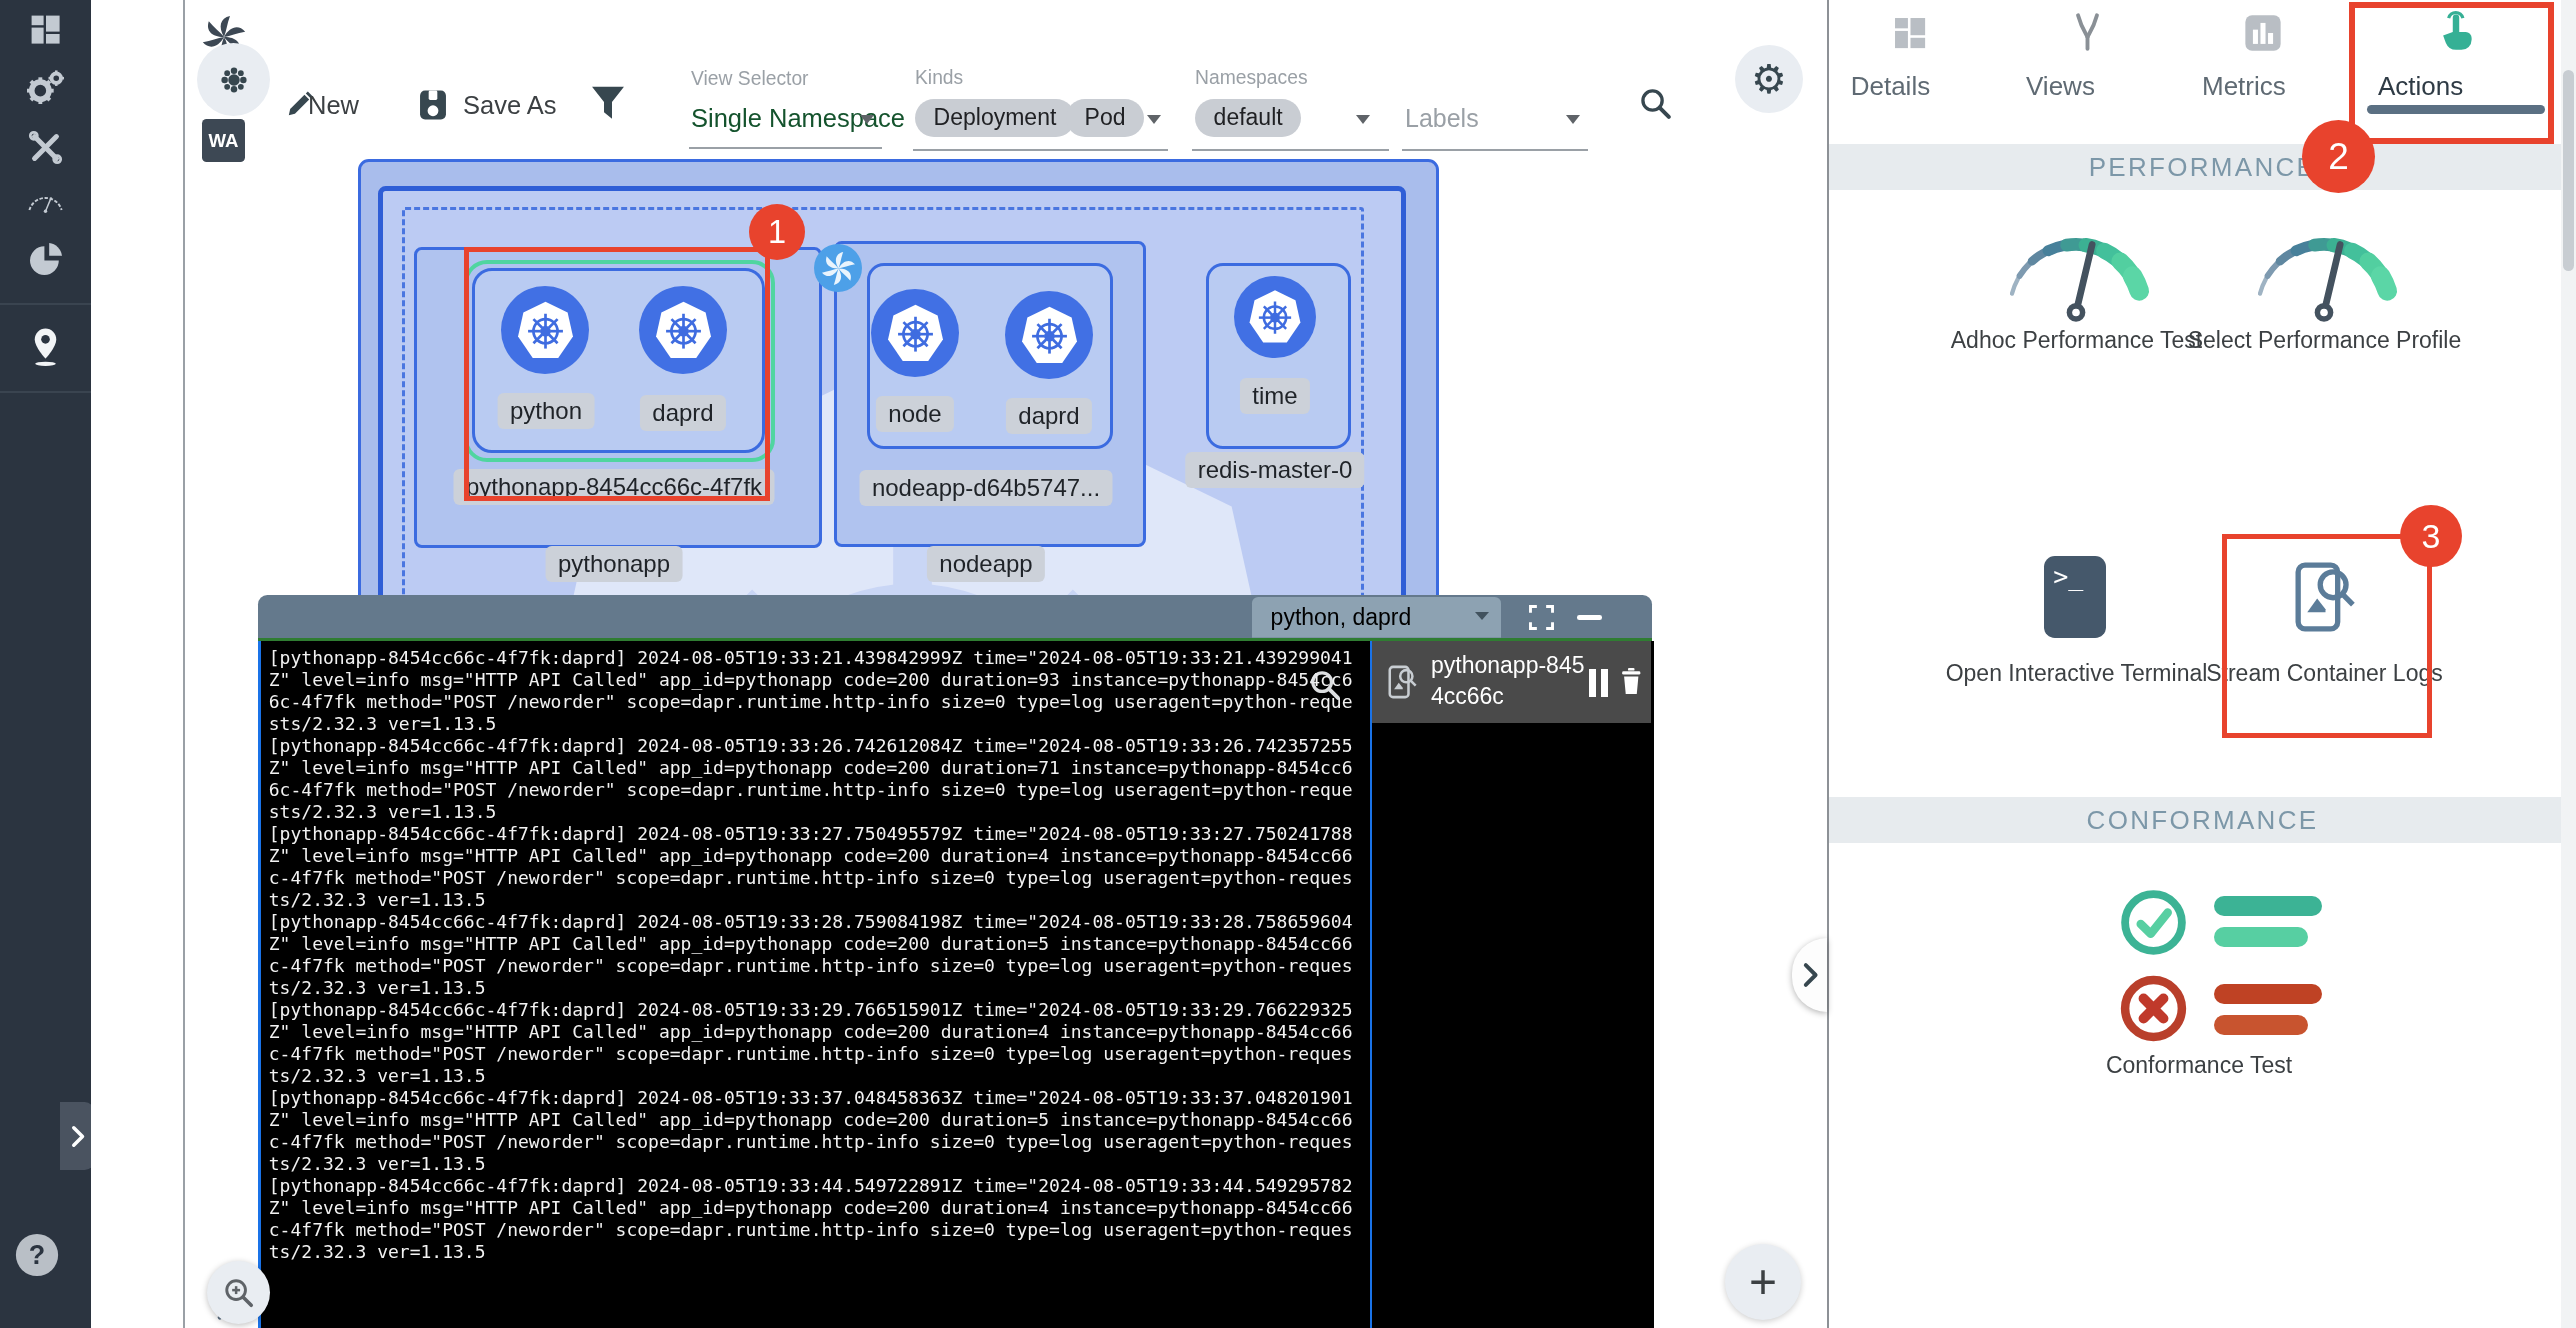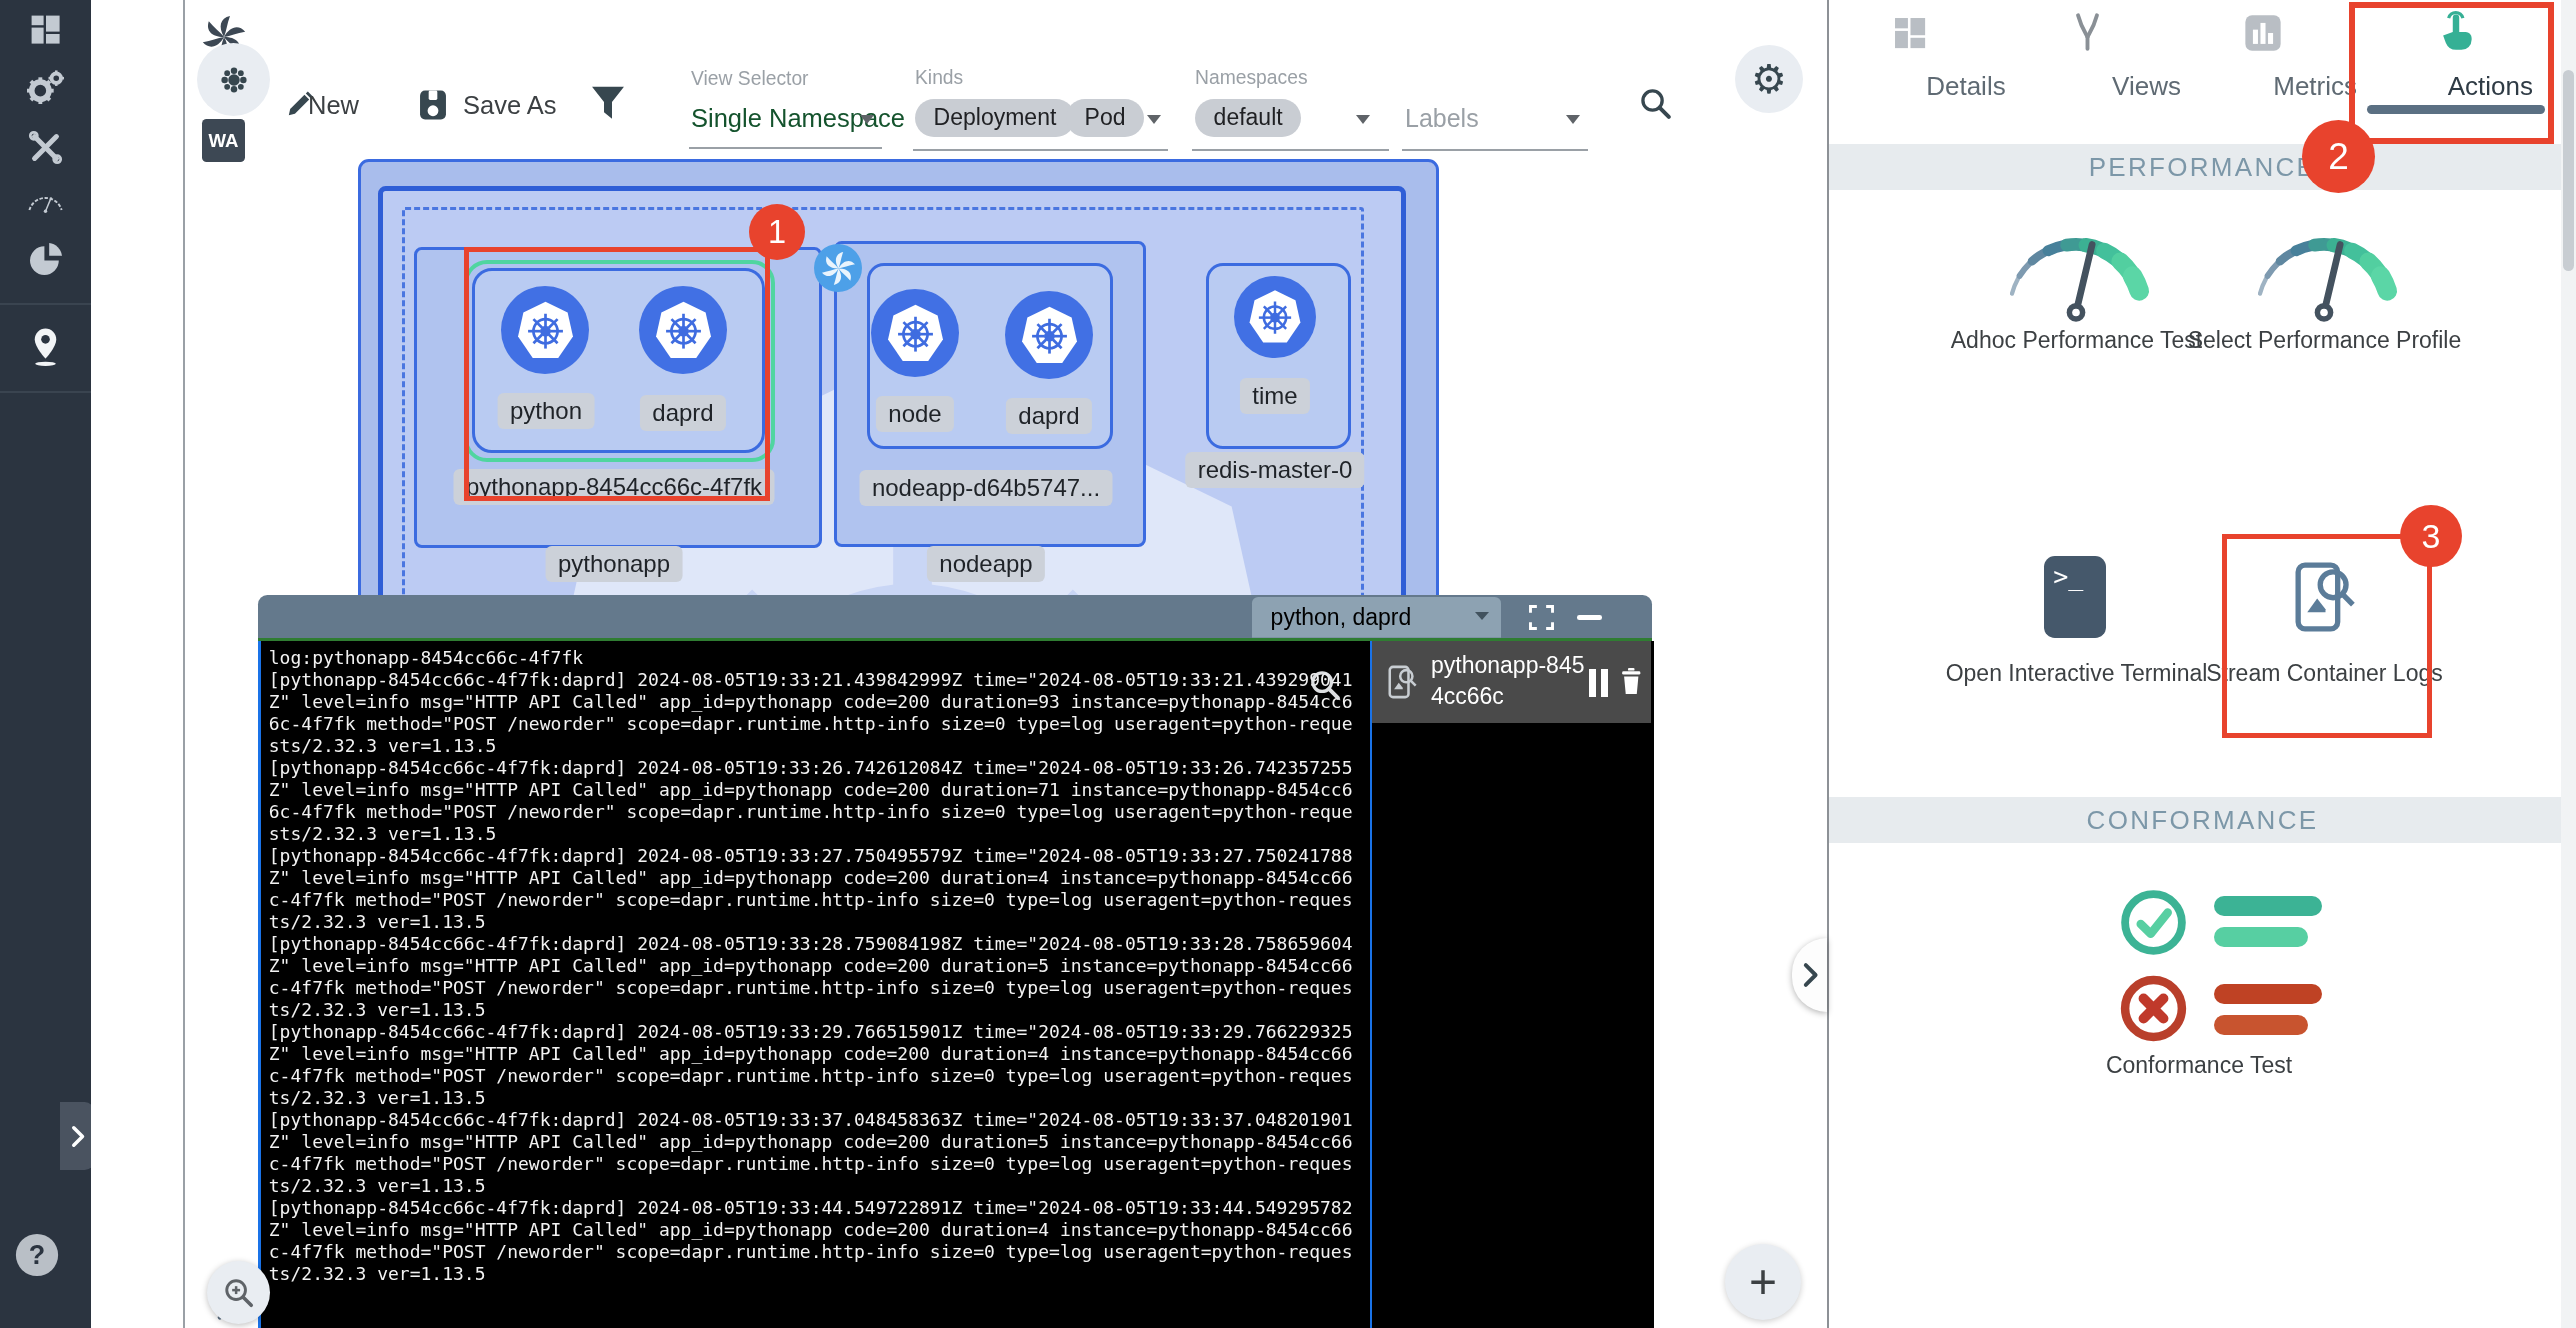--- a/index.html
+++ b/index.html
@@ -26,21 +26,21 @@
   .ann-box{border:5.4px solid #e8432d;z-index:38;}
   
   #terminal{left:258px;top:595px;width:1394px;height:734px;z-index:20;}
   #term-titlebar{left:0;top:0;width:1394px;height:43px;background:#64798c;border-radius:9.3px 9.3px 0 0;}
   #term-body{left:0;top:43px;width:1394px;height:690px;background:#000;}
   #log-area{left:3.1px;top:3.1px;width:1109px;height:687px;overflow:hidden;}
   .logtext{font-family:"DejaVu Sans Mono",monospace;font-size:18px;line-height:22px;color:#f2f2f2;word-break:break-all;white-space:pre-wrap;width:1091px;}
   #side-log{left:1112px;top:3.1px;width:282px;height:687px;border-left:2.3px solid #1a73e8;background:#000;}
   
   #panel{left:1829px;top:0;width:747px;height:1329px;background:#fff;}
-  .ptab-label{font-size:26px;color:#5f6a73;text-align:right;}
+  .ptab-label{font-size:26px;color:#5f6a73;text-align:left;}
   .section-band{left:0;width:747px;height:46px;background:#e7ebee;display:flex;align-items:center;justify-content:center;}
   .section-title{font-size:26px;color:#7c97a8;letter-spacing:2.3px;}
   .action-label{width:279px;text-align:center;font-size:23px;line-height:39px;color:#3c4043;}
   .cbar{position:absolute;height:20px;border-radius:10px;}
   svg{display:block;}
 </style>
 </head>
 <body>
 
 <svg width="0" height="0" style="position:absolute">
@@ -438,21 +438,20 @@
             <use href="#sym-fullscreen"></use>
           </svg>
         </div>
       <div class="abs" style="left:1319px;top:20px;width:25px;height:5.4px;background:#fff;border-radius:2.3px"></div>
     </div>
     <div class="abs" id="term-body">
       <div class="abs" style="left:0;top:0;width:1394px;height:3.1px;background:#2f7d32"></div>
       <div class="abs" style="left:0;top:3.1px;width:3.1px;height:687px;background:#1a73e8"></div>
       <div class="abs" id="log-area">
         <div style="padding:6.2px 0 0 7.7px">
-          <div class="logtext">log:pythonapp-8454cc66c-4f7fk</div>
           <div class="logtext">[pythonapp-8454cc66c-4f7fk:daprd] 2024-08-05T19:33:21.439842999Z time="2024-08-05T19:33:21.439299041Z" level=info msg="HTTP API Called" app_id=pythonapp code=200 duration=93 instance=pythonapp-8454cc66c-4f7fk method="POST /neworder" scope=dapr.runtime.http-info size=0 type=log useragent=python-requests/2.32.3 ver=1.13.5</div>
           <div class="logtext">[pythonapp-8454cc66c-4f7fk:daprd] 2024-08-05T19:33:26.742612084Z time="2024-08-05T19:33:26.742357255Z" level=info msg="HTTP API Called" app_id=pythonapp code=200 duration=71 instance=pythonapp-8454cc66c-4f7fk method="POST /neworder" scope=dapr.runtime.http-info size=0 type=log useragent=python-requests/2.32.3 ver=1.13.5</div>
           <div class="logtext">[pythonapp-8454cc66c-4f7fk:daprd] 2024-08-05T19:33:27.750495579Z time="2024-08-05T19:33:27.750241788Z" level=info msg="HTTP API Called" app_id=pythonapp code=200 duration=4 instance=pythonapp-8454cc66c-4f7fk method="POST /neworder" scope=dapr.runtime.http-info size=0 type=log useragent=python-requests/2.32.3 ver=1.13.5</div>
           <div class="logtext">[pythonapp-8454cc66c-4f7fk:daprd] 2024-08-05T19:33:28.759084198Z time="2024-08-05T19:33:28.758659604Z" level=info msg="HTTP API Called" app_id=pythonapp code=200 duration=5 instance=pythonapp-8454cc66c-4f7fk method="POST /neworder" scope=dapr.runtime.http-info size=0 type=log useragent=python-requests/2.32.3 ver=1.13.5</div>
           <div class="logtext">[pythonapp-8454cc66c-4f7fk:daprd] 2024-08-05T19:33:29.766515901Z time="2024-08-05T19:33:29.766229325Z" level=info msg="HTTP API Called" app_id=pythonapp code=200 duration=4 instance=pythonapp-8454cc66c-4f7fk method="POST /neworder" scope=dapr.runtime.http-info size=0 type=log useragent=python-requests/2.32.3 ver=1.13.5</div>
           <div class="logtext">[pythonapp-8454cc66c-4f7fk:daprd] 2024-08-05T19:33:37.048458363Z time="2024-08-05T19:33:37.048201901Z" level=info msg="HTTP API Called" app_id=pythonapp code=200 duration=5 instance=pythonapp-8454cc66c-4f7fk method="POST /neworder" scope=dapr.runtime.http-info size=0 type=log useragent=python-requests/2.32.3 ver=1.13.5</div>
           <div class="logtext">[pythonapp-8454cc66c-4f7fk:daprd] 2024-08-05T19:33:44.549722891Z time="2024-08-05T19:33:44.549295782Z" level=info msg="HTTP API Called" app_id=pythonapp code=200 duration=4 instance=pythonapp-8454cc66c-4f7fk method="POST /neworder" scope=dapr.runtime.http-info size=0 type=log useragent=python-requests/2.32.3 ver=1.13.5</div>
         </div>
         <div class="abs" style="left:1046px;top:26px;width:36px;height:36px;color:#e8eaed;opacity:.95">
             <svg width="36" height="36" viewBox="0 0 46 46">

